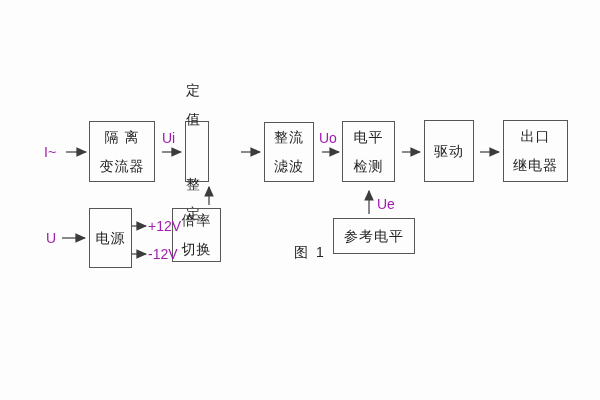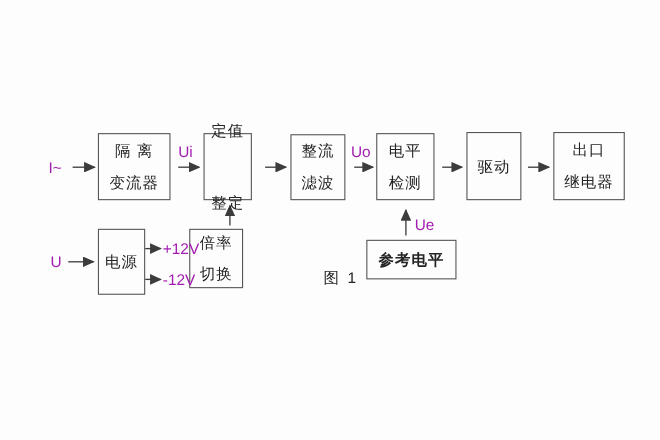--- a/index.html
+++ b/index.html
@@ -70,21 +70,21 @@
       <line x1="209" y1="205" x2="209" y2="187" marker-end="url(#ah)"></line>
       <line x1="369" y1="214" x2="369" y2="191" marker-end="url(#ah)"></line>
     </g>
   </svg>
 
   <div class="blk" style="left:89px; top:121px; width:66px; height:61px;">
     <span>隔 离</span>
     <span>变流器</span>
   </div>
 
-  <div class="blk" style="left:185px; top:121px; width:44px; height:61px;gap:36px;">
+  <div class="blk" style="left:185px; top:121px; width:24px; height:61px;gap:36px;">
     <span>定值</span>
     <span>整定</span>
   </div>
 
   <div class="blk" style="left:264px; top:122px; width:50px; height:60px;">
     <span>整流</span>
     <span>滤波</span>
   </div>
 
   <div class="blk" style="left:342px; top:121px; width:53px; height:61px;">
@@ -103,21 +103,21 @@
 
   <div class="blk" style="left:89px; top:208px; width:43px; height:60px;">
     <span>电源</span>
   </div>
 
   <div class="blk" style="left:172px; top:208px; width:49px; height:54px;">
     <span>倍率</span>
     <span>切换</span>
   </div>
 
-  <div class="blk" style="left:333px; top:218px; width:82px; height:36px; line-height:16px;font-weight:bold;">
+  <div class="blk" style="left:333px; top:218px; width:82px; height:36px; line-height:16px;">
     <span>参考电平</span>
   </div>
 
   <span class="lbl" style="left:44px;  top:144px;">I~</span>
   <span class="lbl" style="left:162px; top:130px;">Ui</span>
   <span class="lbl" style="left:319px; top:130px;">Uo</span>
   <span class="lbl" style="left:377px; top:196px;">Ue</span>
   <span class="lbl" style="left:46px;  top:230px;">U</span>
   <span class="lbl" style="left:148px; top:218px;">+12V</span>
   <span class="lbl" style="left:148px; top:246px;">-12V</span>

